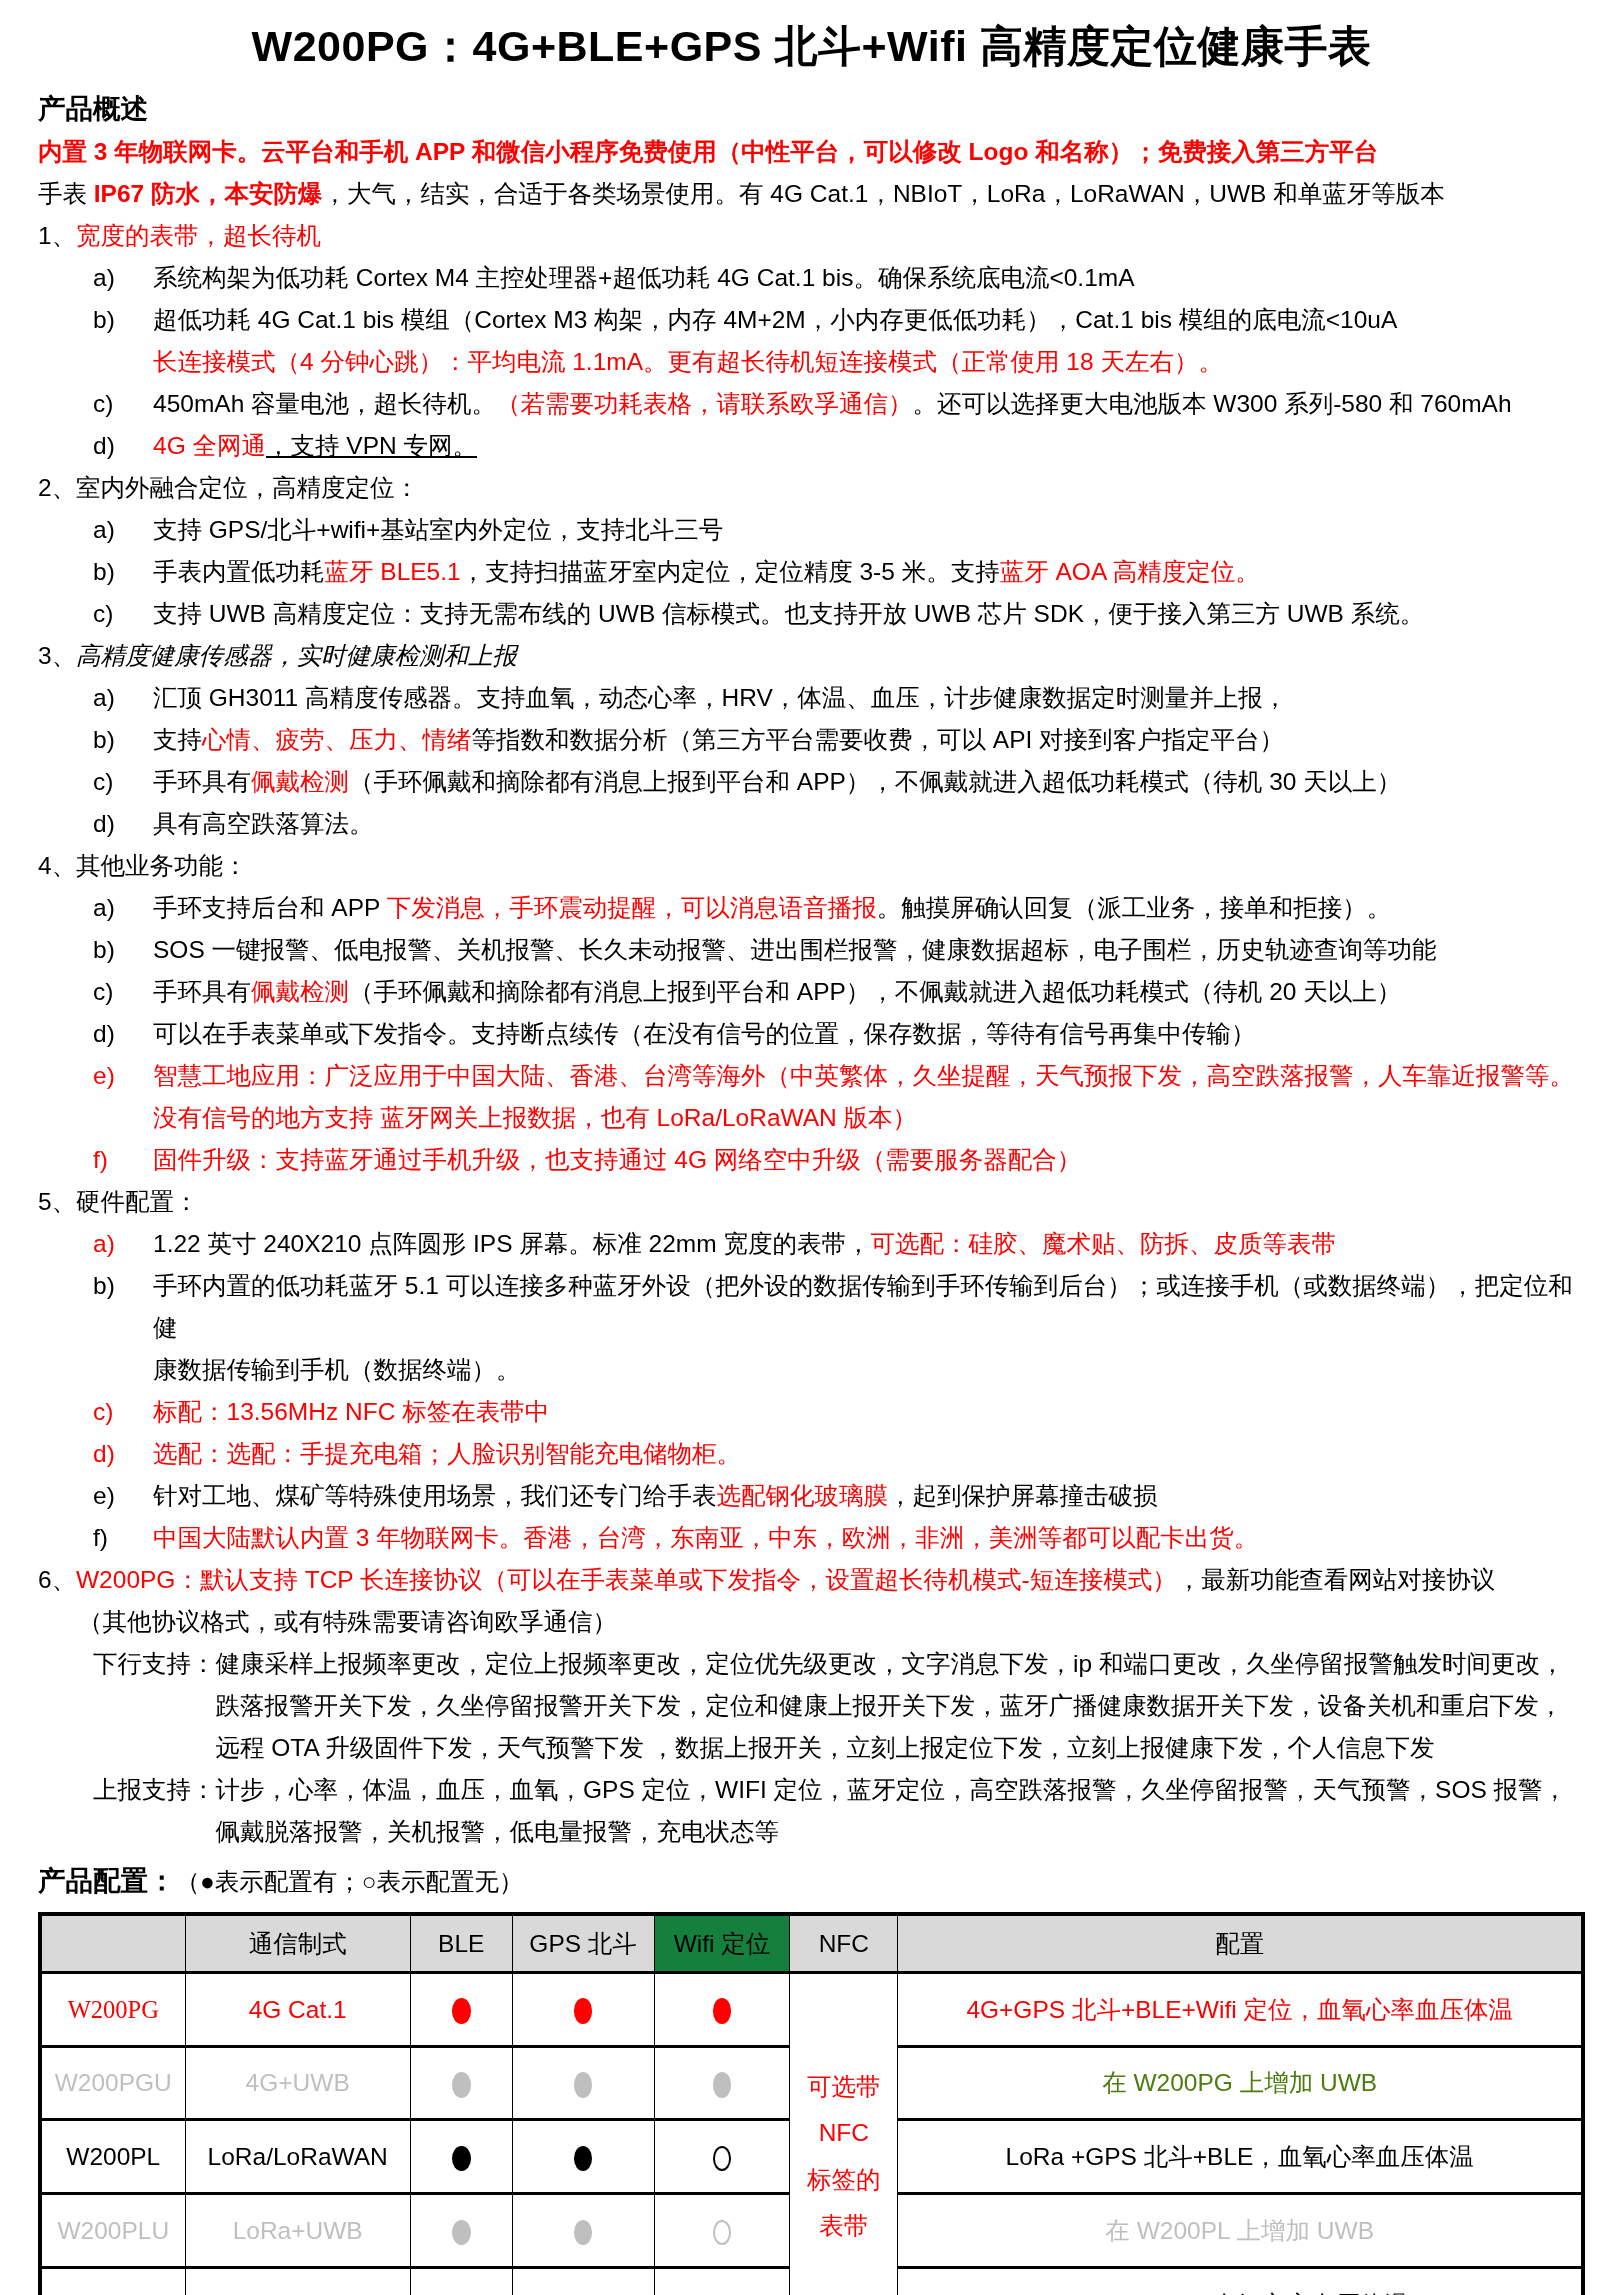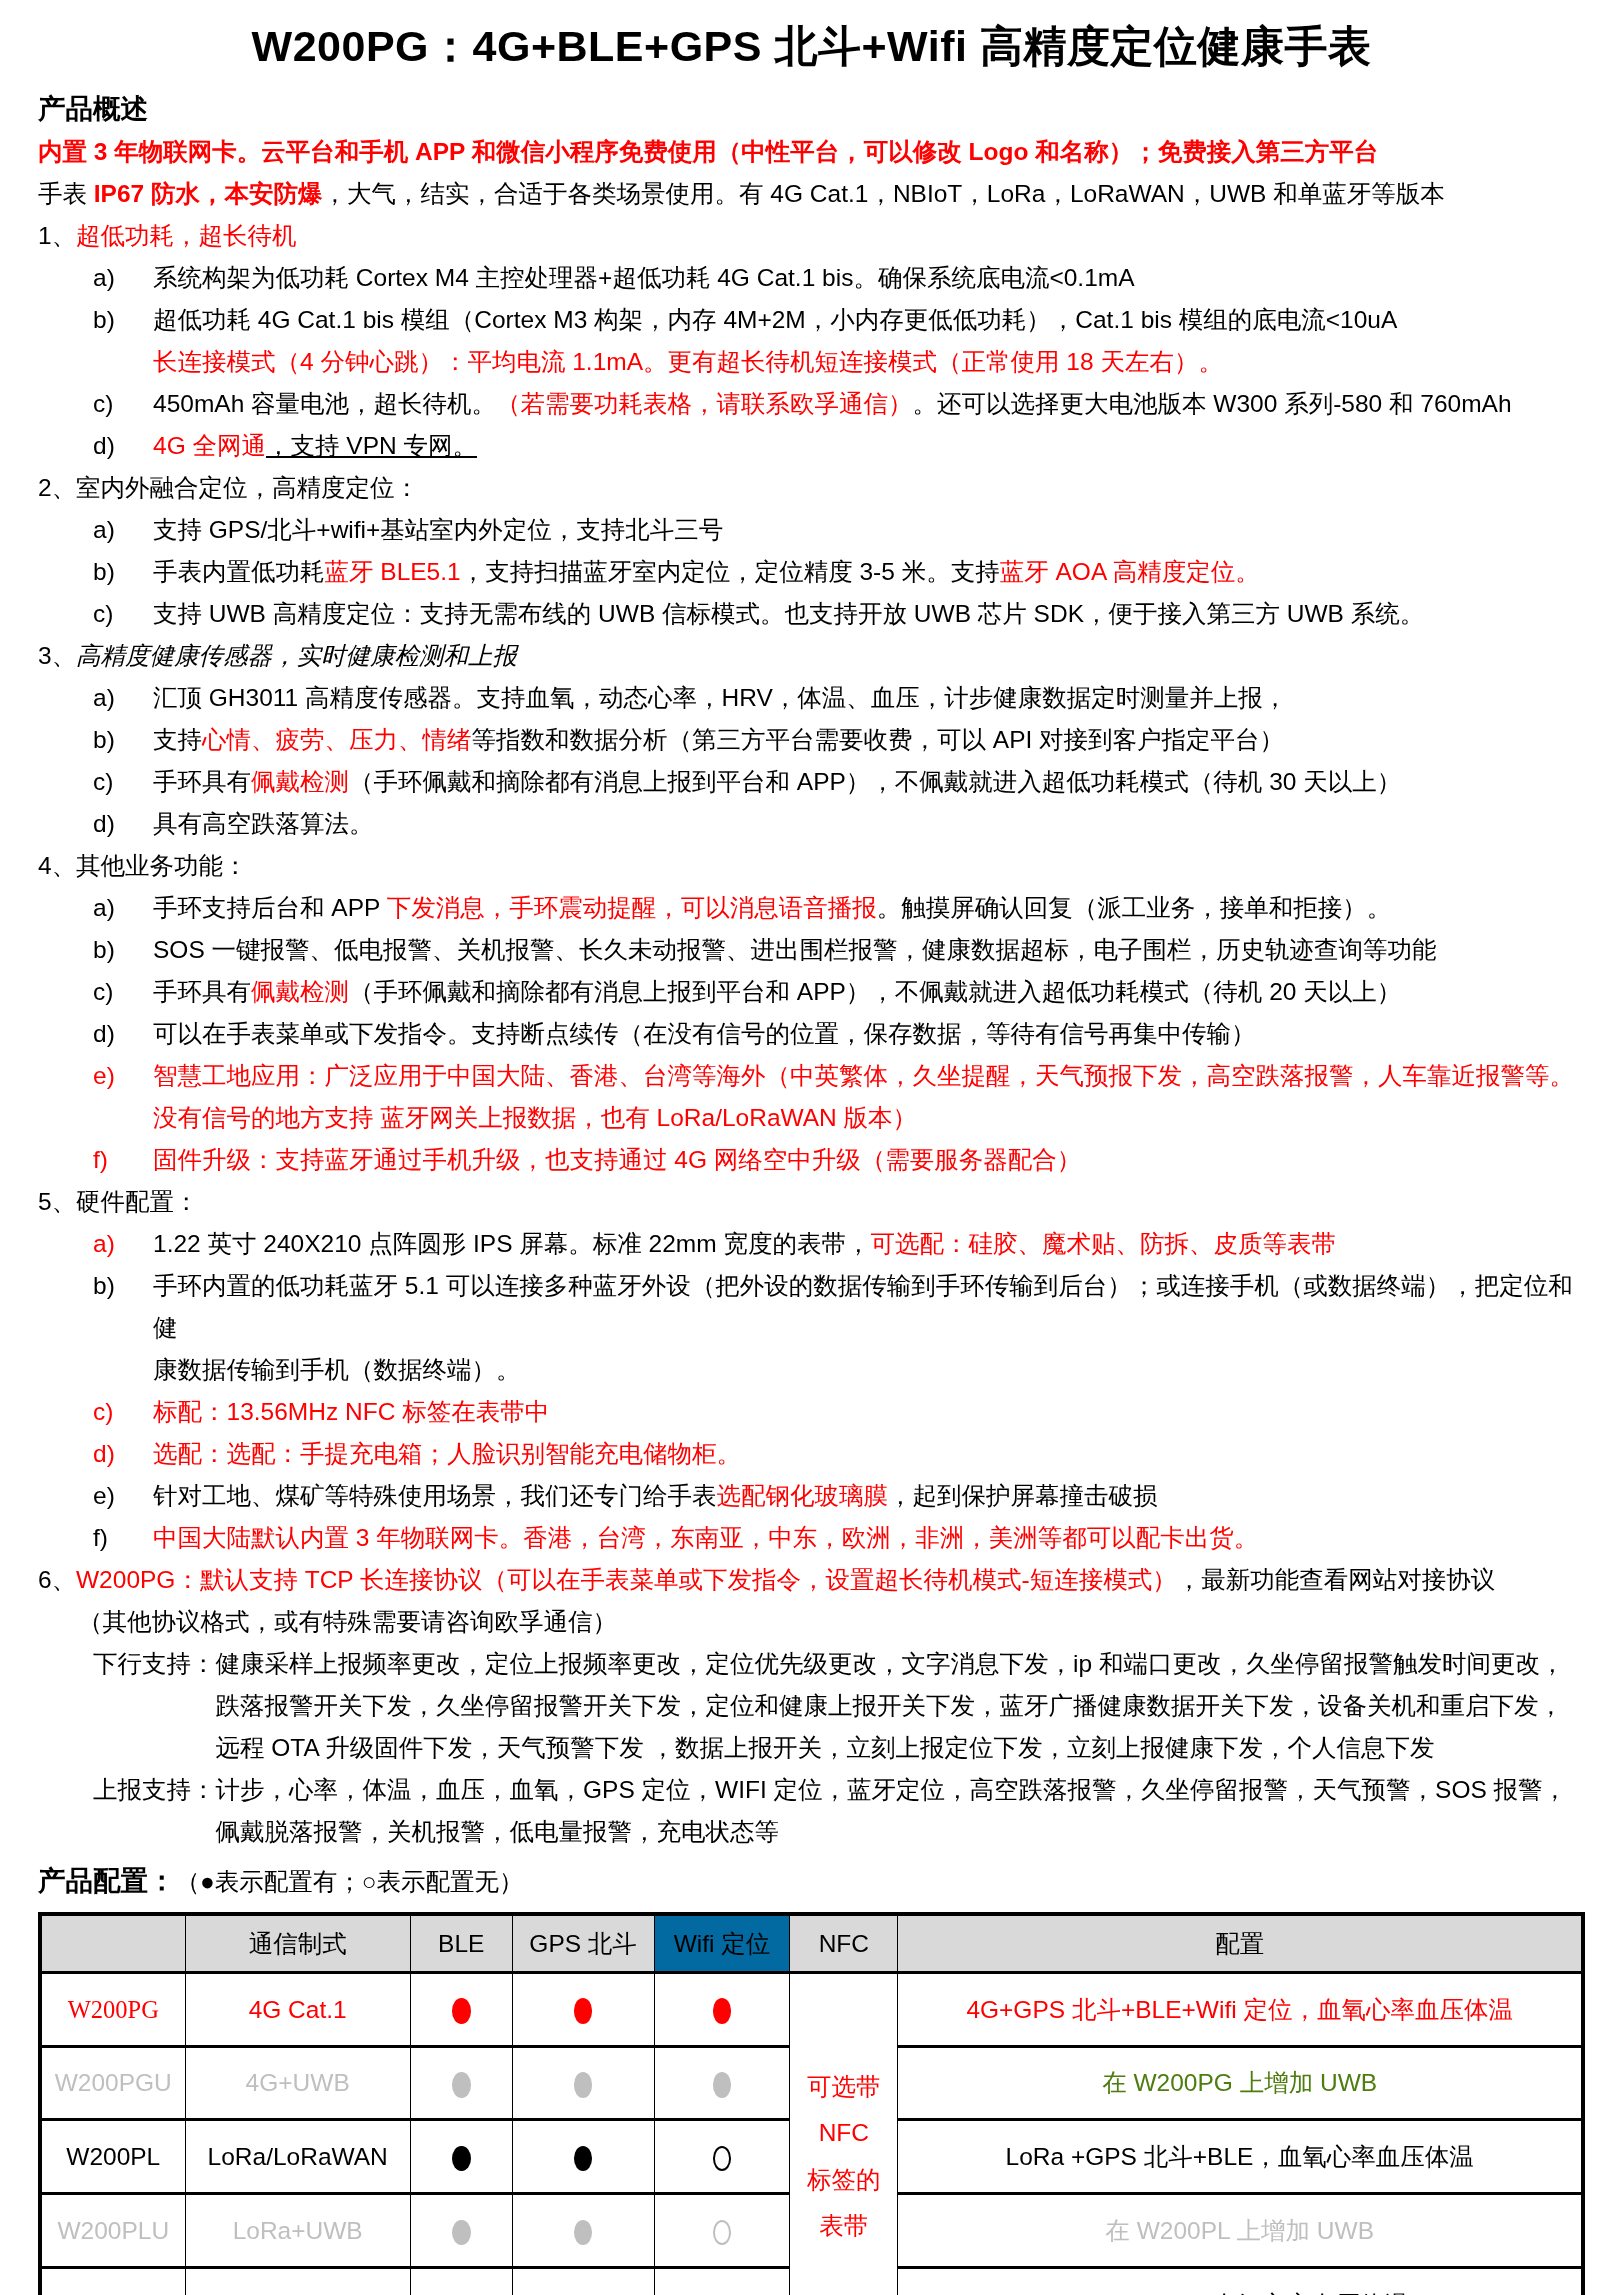--- a/index.html
+++ b/index.html
@@ -63,21 +63,21 @@
   <div class="h2">产品概述</div>
   <div id="doc-lines">
       <div class="line">
         <div class="txt"><span class="bold" style="color: rgb(255, 0, 0);">内置 3 年物联网卡。云平台和手机 APP 和微信小程序免费使用（中性平台，可以修改 Logo 和名称）；免费接入第三方平台</span></div>
       </div>
       <div class="line">
         <div class="txt"><span style="color: rgb(0, 0, 0);">手表 </span><span class="bold" style="color: rgb(255, 0, 0);">IP67 防水，本安防爆</span><span style="color: rgb(0, 0, 0);">，大气，结实，合适于各类场景使用。有 4G Cat.1，NBIoT，LoRa，LoRaWAN，UWB 和单蓝牙等版本</span></div>
       </div>
       <div class="line l-num">
         <span class="marker m-num" style="color: rgb(0, 0, 0);">1、</span>
-        <div class="txt"><span style="color: rgb(255, 0, 0);">超低功耗，超长待机</span></div>
+        <div class="txt"><span style="color: rgb(255, 0, 0);">宽度的表带，超长待机</span></div>
       </div>
       <div class="line l-sub">
         <span class="marker m-sub" style="color: rgb(0, 0, 0);">a)</span>
         <div class="txt"><span style="color: rgb(0, 0, 0);">系统构架为低功耗 Cortex M4 主控处理器+超低功耗 4G Cat.1 bis。确保系统底电流&lt;0.1mA</span></div>
       </div>
       <div class="line l-sub">
         <span class="marker m-sub" style="color: rgb(0, 0, 0);">b)</span>
         <div class="txt"><span style="color: rgb(0, 0, 0);">超低功耗 4G Cat.1 bis 模组（Cortex M3 构架，内存 4M+2M，小内存更低低功耗），Cat.1 bis 模组的底电流&lt;10uA</span></div>
       </div>
       <div class="line l-cont">
@@ -218,21 +218,21 @@
       <col class="col-wifi">
         <col class="col-nfc">
         <col class="col-config">
     </colgroup>
     <thead id="cfg-head">
         <tr>
           <th style="background: rgb(217, 217, 217);"></th>
           <th style="background: rgb(217, 217, 217);">通信制式</th>
           <th style="background: rgb(217, 217, 217);">BLE</th>
           <th style="background: rgb(217, 217, 217);">GPS 北斗</th>
-          <th style="background: #0369a1; margin-left: 43px;">Wifi 定位</th>
+          <th style="background: #15803d; margin-left: 43px;">Wifi 定位</th>
           <th style="background: rgb(217, 217, 217);">NFC</th>
           <th style="background: rgb(217, 217, 217);">配置</th>
         </tr>
       </thead>
     <tbody id="cfg-body">
         <tr>
           <td style="color: rgb(255, 0, 0); font-family: Liberation Serif, serif;">W200PG</td>
           <td style="color: rgb(255, 0, 0);">4G Cat.1</td>
           <td><span class="dot" style="background: rgb(255, 0, 0);"></span></td>
           <td><span class="dot" style="background: rgb(255, 0, 0);"></span></td>

